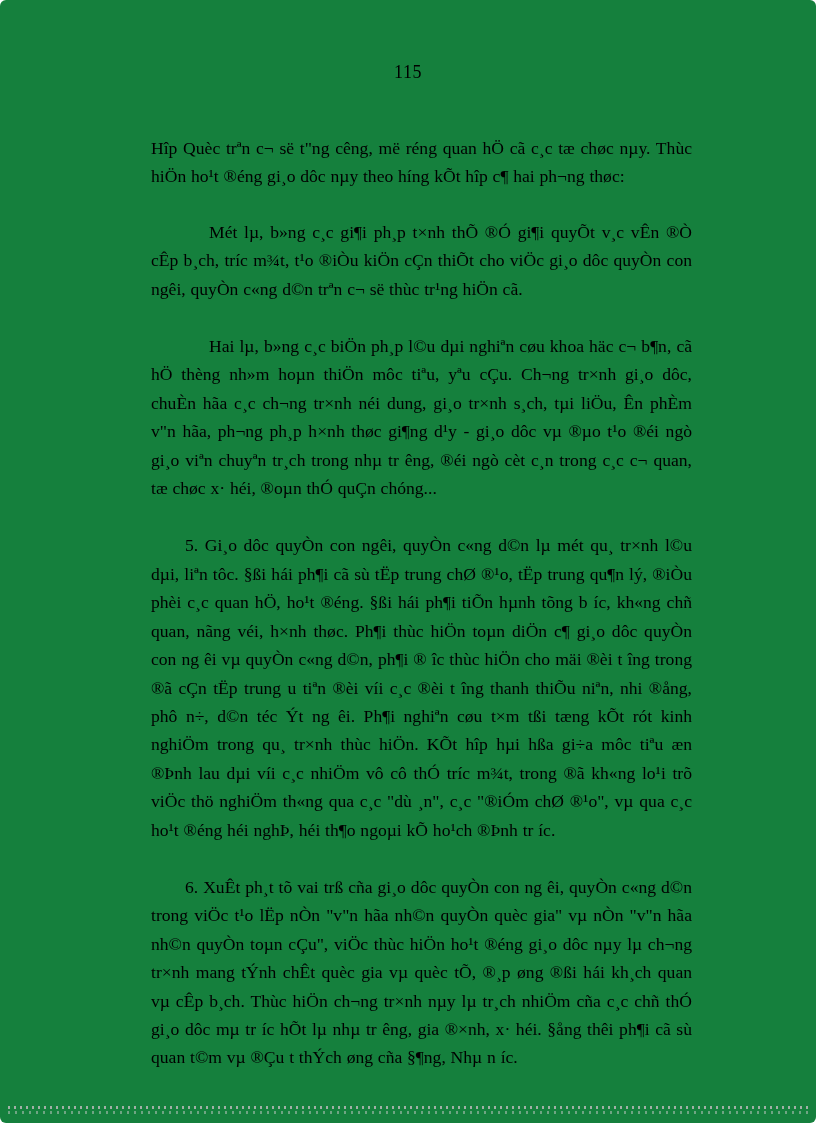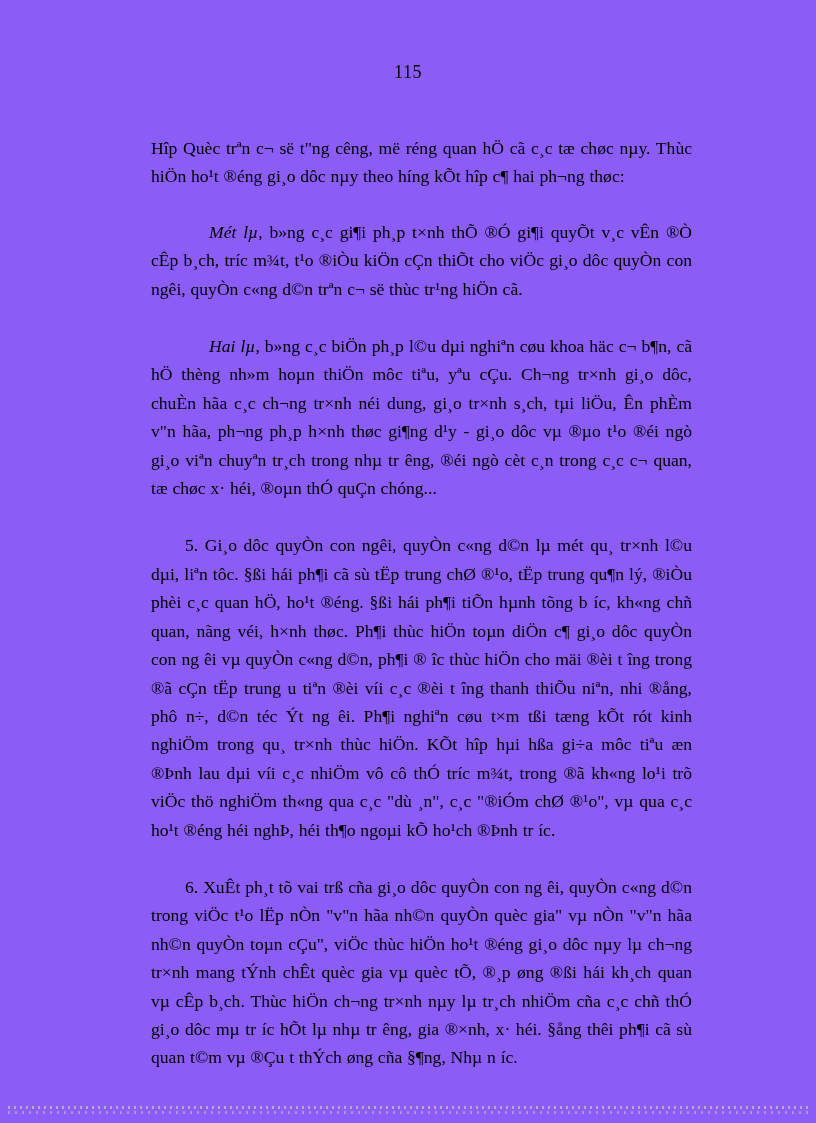--- a/index.html
+++ b/index.html
@@ -13,21 +13,22 @@
     height: 1123px;
     position: relative;
     overflow: hidden;
     font-family: "Liberation Serif", "DejaVu Serif", serif;
     color: #000000;
   }
 
   .page {
     position: absolute;
     inset: 0;
-    background: #8b5cf6;
+    background: #15803d;
+    border-radius: 6px;
   }
 
   
   .page-number {
     position: absolute;
     top: 62px;
     left: 0;
     width: 816px;
     text-align: center;
     font-size: 18px;
@@ -55,21 +56,20 @@
     text-indent: 0;
   }
   p.para.indent-small {
     text-indent: 34px;
   }
   p.para.indent-large {
     text-indent: 58px;
   }
 
   .it {
-    font-style: italic;
   }
 
   
   .gap-sm { height: 3px; }
   .gap-md { height: 5px; }
 
   
   .scan-edge {
     position: absolute;
     left: 8px;

